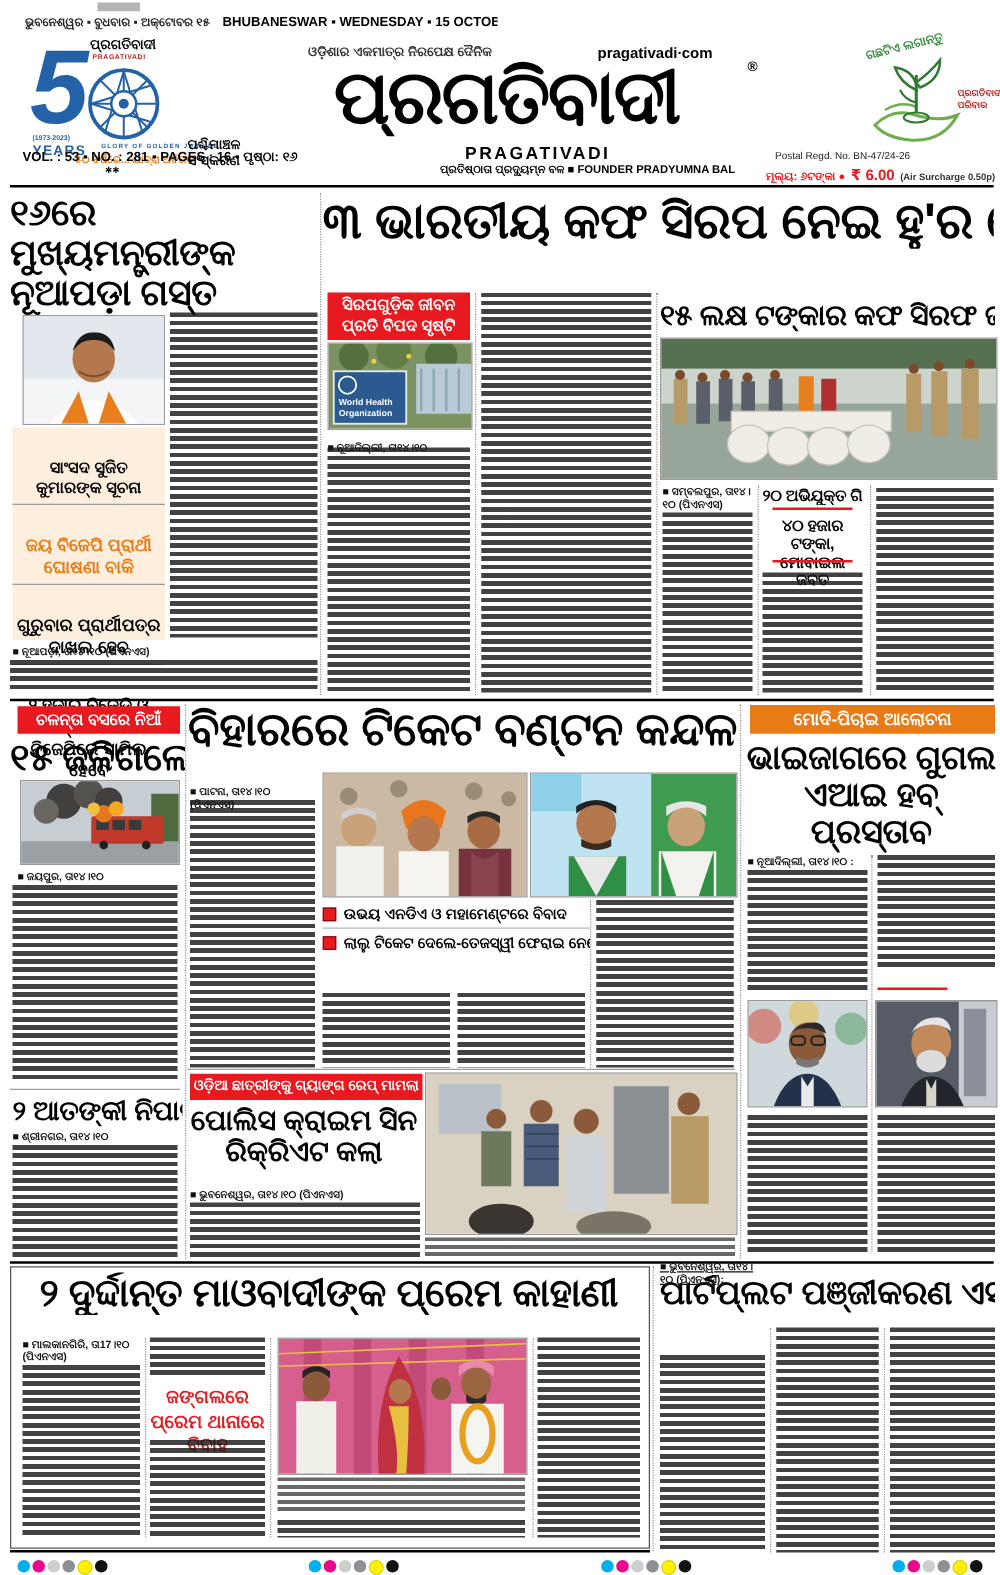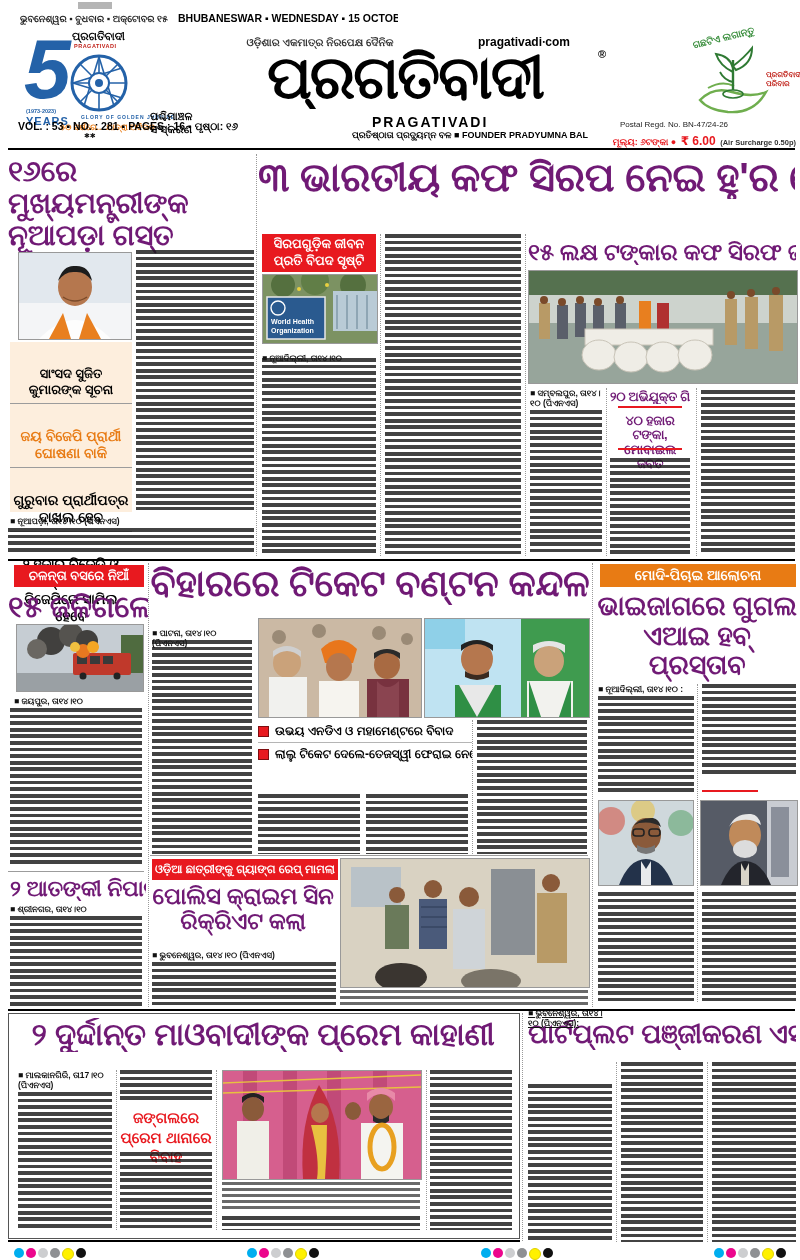--- a/index.html
+++ b/index.html
@@ -1,19 +1,19 @@
 <!DOCTYPE html>
 <html><head>
 <meta charset="utf-8">
 <style>
   html,body{margin:0;padding:0;background:#ffffff;}
   body{font-family:"Liberation Sans","DejaVu Sans",sans-serif;}
   .page{position:relative;width:800px;height:1260px;background:#fff;overflow:hidden;}
   .abs{position:absolute;}
-  .hl{font-weight:800;color:#701a75;line-height:1.1;letter-spacing:-.3px;}
+  .hl{font-weight:800;color:#000000;line-height:1.1;letter-spacing:-.3px;}
   .center{text-align:center;}
   .byline{font-size:8.5px;font-weight:bold;color:#111;line-height:1.2;}
   .greek{background-image:repeating-linear-gradient(to bottom,rgba(25,25,25,.82) 0px,rgba(25,25,25,.82) 3.8px,transparent 3.8px,transparent 6.6px);}
   .greek-lite{background-image:repeating-linear-gradient(to bottom,rgba(25,25,25,.65) 0px,rgba(25,25,25,.65) 3.2px,transparent 3.2px,transparent 6px);}
   .kicker-red{background:#e8191f;color:#fff;font-weight:800;text-align:center;}
   .kicker-orange{background:#e87b14;color:#fff;font-weight:800;text-align:center;}
   .cream{background:#fdeedd;}
   .cream-item{padding:4px 3px;text-align:center;font-weight:800;line-height:1.25;margin-top:20px;}
   .sep{background:#9c9c9c;height:1px;}
   .blackrule{background:#000;}

